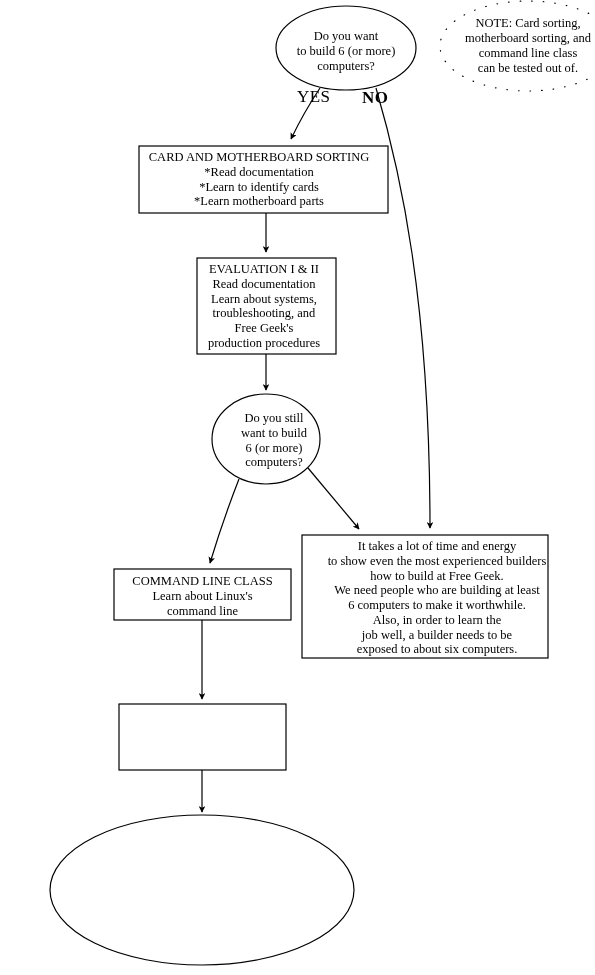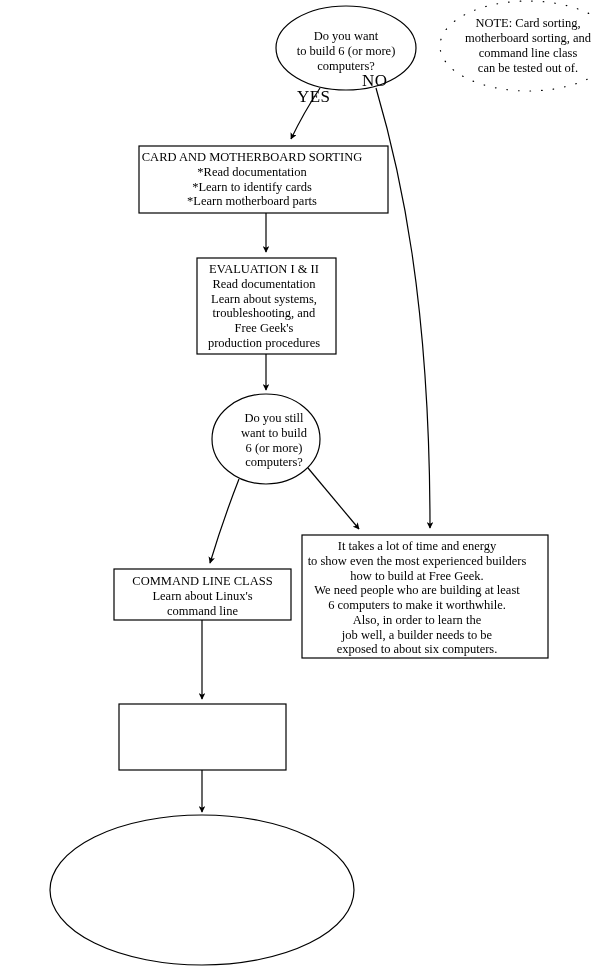--- a/index.html
+++ b/index.html
@@ -99,40 +99,40 @@
 motherboard sorting, and
 command line class
 can be tested out of.</div>
 
   <div class="node-text ellipse-text" style="left:248px; top:29px; width:140px;text-align:center;">Do you want
 to build 6 (or more)
 computers?</div>
 
   <div class="edge-label" style="left:269px; top:87px;">YES</div>
 
-  <div class="edge-label" style="left:334px; top:71px;">NO</div>
+  <div class="edge-label" style="left:334px; top:88px;font-weight:bold;">NO</div>
 
-  <div class="node-text box-text" style="left:108px; top:150px; width:232px;">CARD AND MOTHERBOARD SORTING
+  <div class="node-text box-text" style="left:115px; top:150px; width:232px;">CARD AND MOTHERBOARD SORTING
 *Read documentation
 *Learn to identify cards
 *Learn motherboard parts</div>
 
   <div class="node-text box-text" style="left:171px; top:262px; width:130px;">EVALUATION I &amp; II
 Read documentation
 Learn about systems,
 troubleshooting, and
 Free Geek's
 production procedures</div>
 
   <div class="node-text ellipse-text" style="left:186px; top:411px; width:120px;">Do you still
 want to build
 6 (or more)
 computers?</div>
 
-  <div class="node-text box-text" style="left:268px; top:539px; width:242px;">It takes a lot of time and energy
+  <div class="node-text box-text" style="left:288px; top:539px; width:242px;">It takes a lot of time and energy
 to show even the most experienced builders
 how to build at Free Geek.
 We need people who are building at least
 6 computers to make it worthwhile.
 Also, in order to learn the
 job well, a builder needs to be
 exposed to about six computers.</div>
 
   <div class="node-text box-text" style="left:88px; top:574px; width:173px;">COMMAND LINE CLASS
 Learn about Linux's

